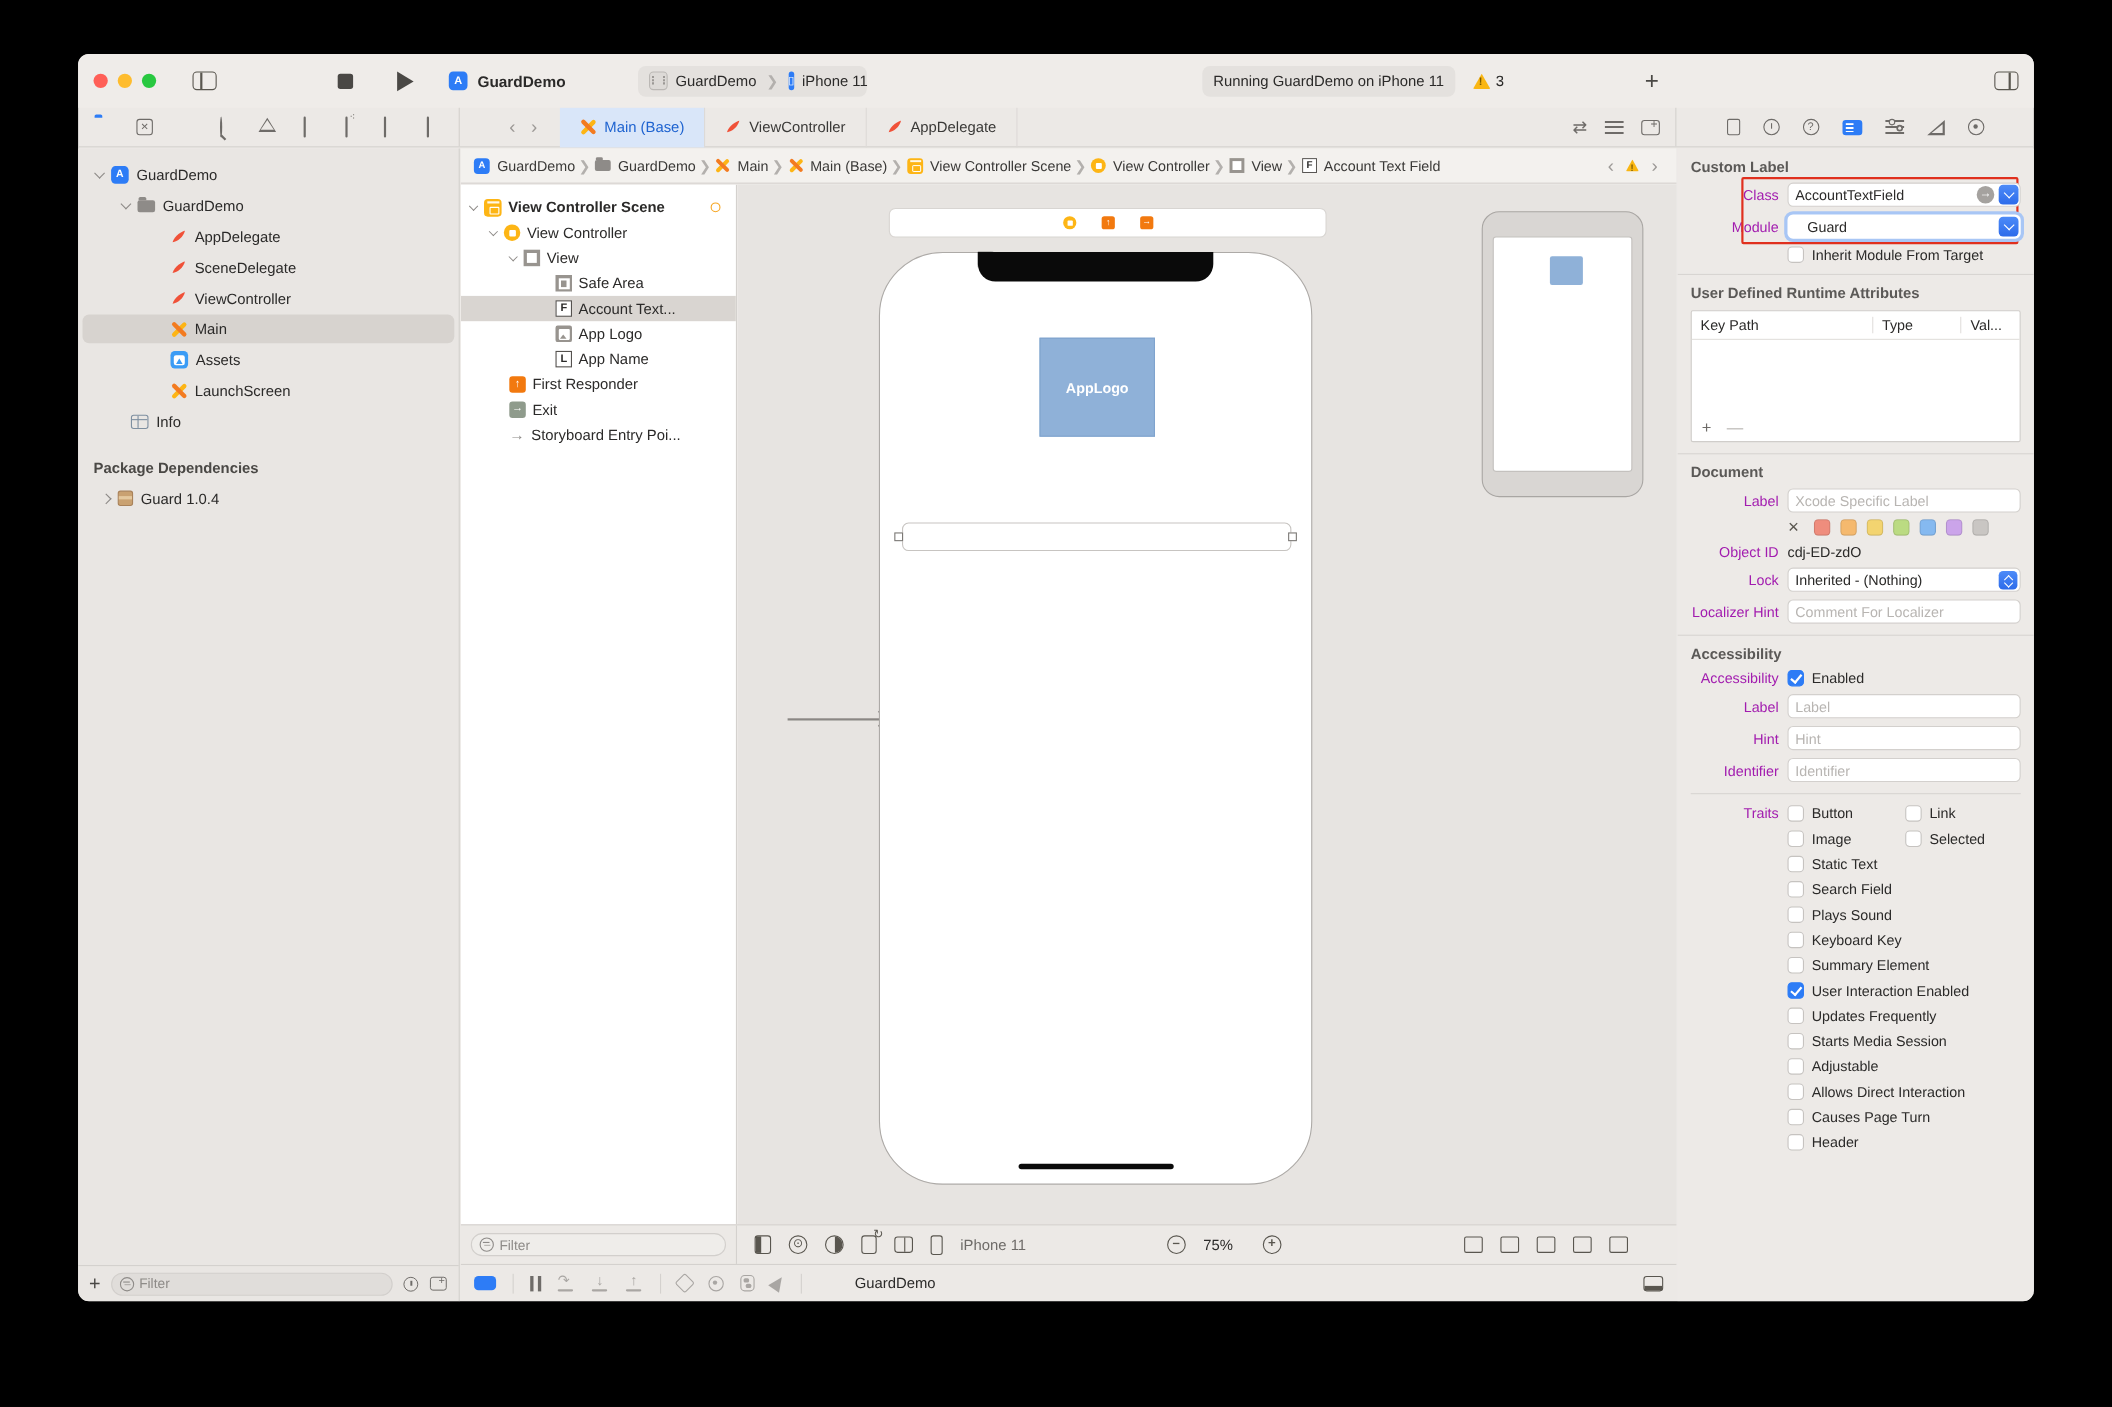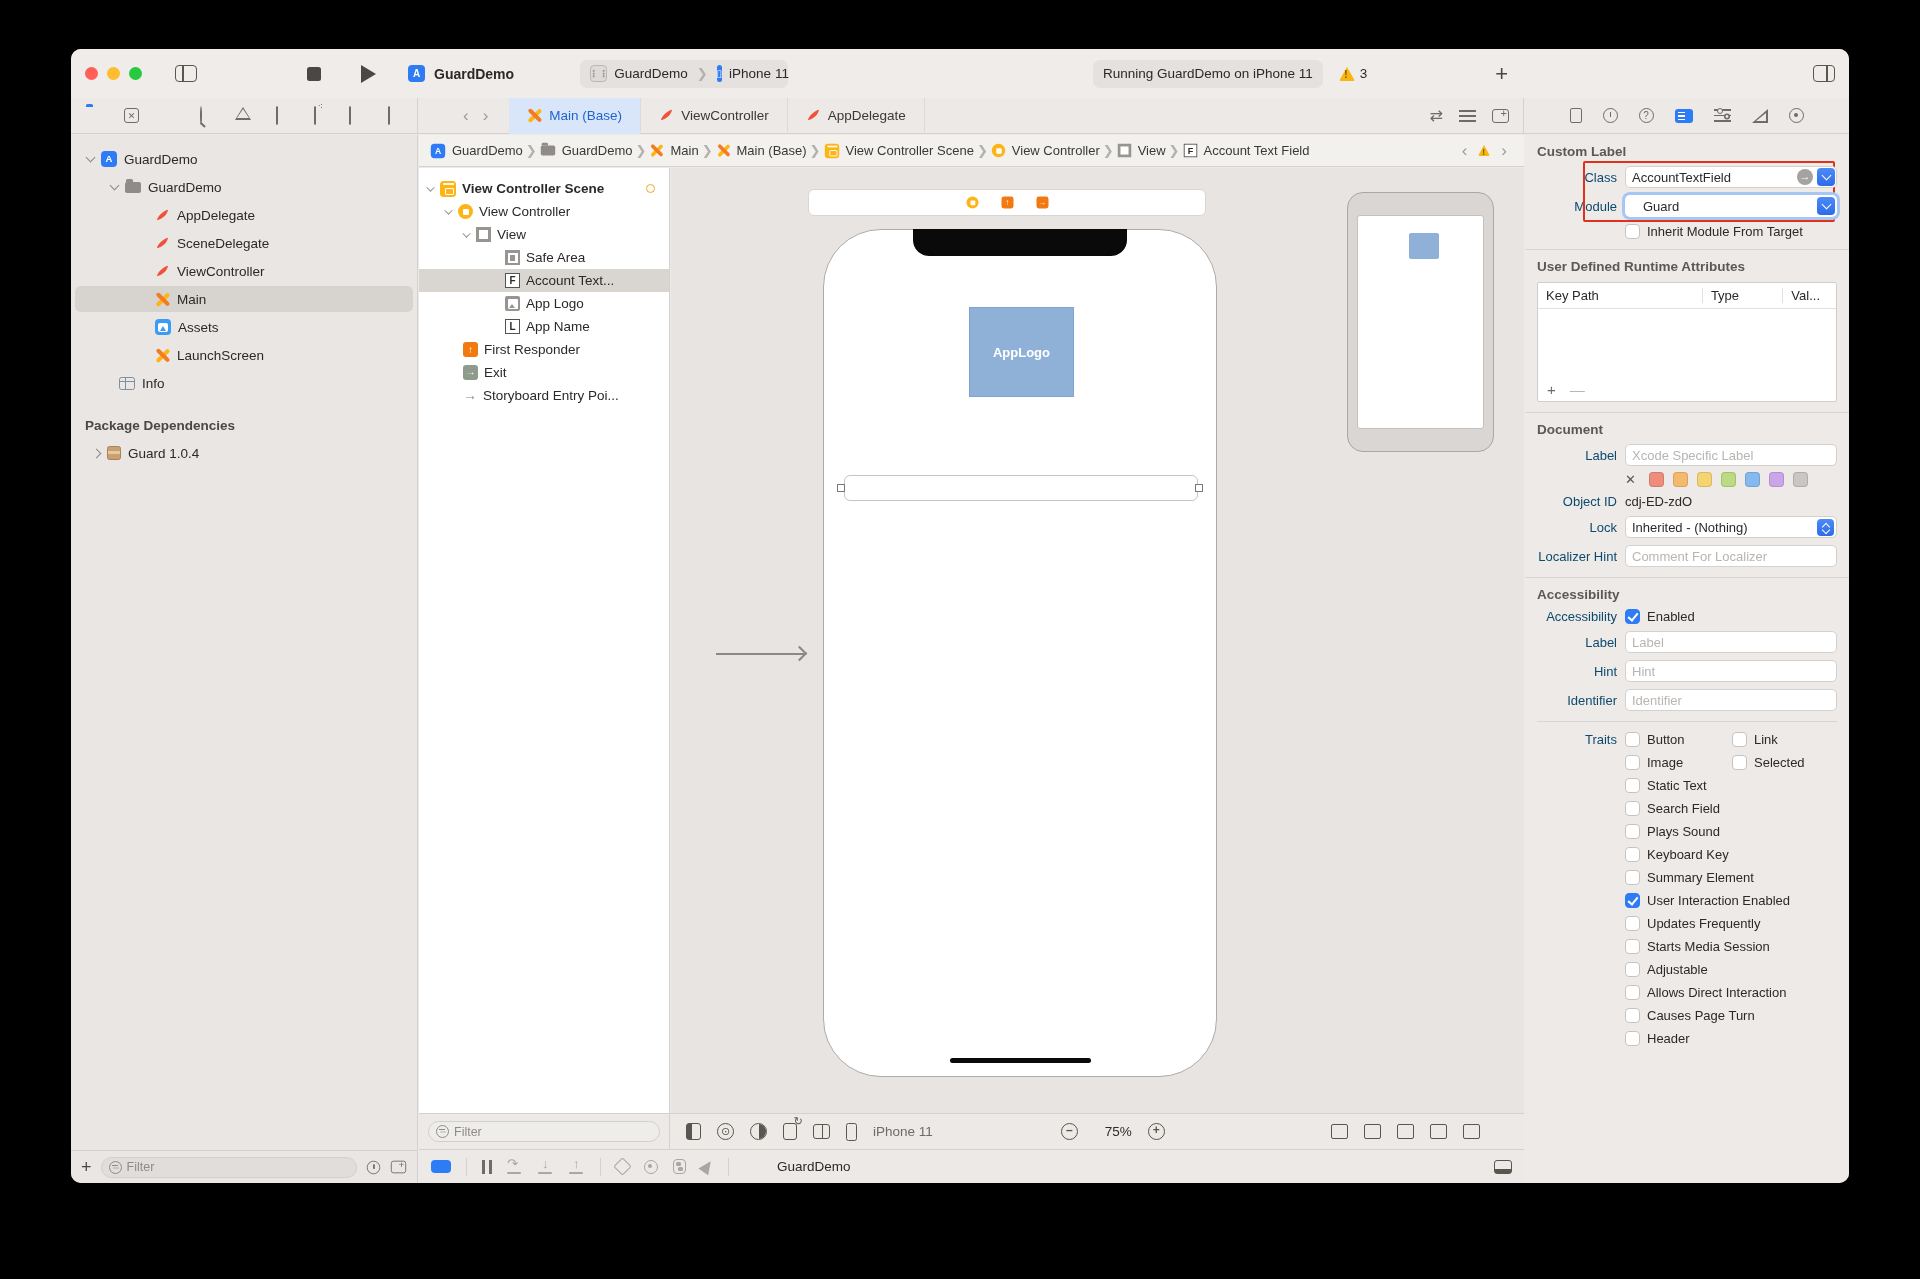--- a/index.html
+++ b/index.html
@@ -141,21 +141,21 @@
   .jb-item { display:flex; align-items:center; gap:6px; padding:0 1px; }
   .outline { position:absolute; left:348px; top:119px; width:251px; bottom:70px; background:#fff; border-right:1px solid #D4D1CE; overflow:hidden; }
   .orow { height:23px; display:flex; align-items:center; gap:6px; font-size:13.5px; color:#2B2A29; position:relative; }
   .orow.sel { background:#D9D5D1; }
   .orow .disc { transform:rotate(45deg) scale(.85); }
   .scene-dot { position:absolute; right:14px; width:9px; height:9px; border:1.6px solid #F6A623; border-radius:50%; }
 
   .canvas { position:absolute; left:600px; top:119px; width:853px; bottom:70px; background:#E7E4E1; overflow:hidden; }
   .vc-topbar { position:absolute; left:137px; top:21px; width:398px; height:27px; background:#fff; border:1px solid #D8D5D2; border-radius:6px; display:flex; align-items:center; justify-content:center; gap:20px; }
   .vc-topbar .fi { transform:scale(.8); }
-  .phone { position:absolute; left:152px; top:61px; width:394px; height:848px; background:#fff; border:1.5px solid #ADAAA7; border-radius:58px; }
+  .phone { position:absolute; left:128px; top:61px; width:394px; height:848px; background:#fff; border:1.5px solid #ADAAA7; border-radius:58px; }
   .notch { position:absolute; left:89px; top:-1px; width:214px; height:27px; background:#0A0A0A; border-radius:0 0 16px 16px; }
   .notch::before,.notch::after { content:""; position:absolute; top:0; width:14px; height:14px; background:radial-gradient(circle at 100% 100%, transparent 14px, #0A0A0A 14.5px); }
   .applogo { position:absolute; left:145px; top:77px; width:105px; height:90px; background:#8FB1D8; border:1px solid #7FA3CE; display:flex; align-items:center; justify-content:center; color:#fff; font-size:13px; font-weight:bold; }
   .tf { position:absolute; left:20px; top:245px; width:354px; height:26px; background:#fff; border:1px solid #C7C4C1; border-radius:6px; }
   .handle { position:absolute; width:8px; height:8px; background:#fff; border:1px solid #7B7875; }
   .homebar { position:absolute; left:126px; bottom:13px; width:141px; height:5px; background:#0A0A0A; border-radius:3px; }
   .entryarrow { position:absolute; left:45px; top:485px; width:88px; height:2px; background:#8A8784; }
   .entryarrow::after { content:""; position:absolute; right:-1px; top:-5px; width:9px; height:9px; border-right:2px solid #8A8784; border-top:2px solid #8A8784; transform:rotate(45deg); }
   .minimap { position:absolute; left:676px; top:24px; width:147px; height:260px; background:#D9D6D3; border:1.5px solid #A9A6A3; border-radius:16px; }
   .minimap::before { content:""; position:absolute; left:9px; top:22px; right:9px; bottom:22px; background:#fff; border:1px solid #C4C1BE; border-radius:3px; }
@@ -195,21 +195,21 @@
   .dbg-toggle::after { content:""; position:absolute; left:2px; top:2px; width:5px; height:3.5px; background:#A9A6A3; border-radius:1.5px; box-shadow:2px 5px 0 #A9A6A3; }
   .dbg-loc { width:0; height:0; border-left:6px solid transparent; border-right:6px solid transparent; border-bottom:13px solid #A9A6A3; transform:rotate(35deg); }
   .vsep { width:1px; height:18px; background:#D4D1CE; }
   .consoleic { width:18px; height:14px; border:1.6px solid #59564F; border-radius:3px; position:relative; margin-left:auto; }
   .consoleic::before { content:""; position:absolute; left:0; right:0; bottom:0; height:4px; background:#59564F; }
 
   
   .inspector { position:absolute; left:1454px; top:86px; width:324px; bottom:0; background:#EDEAE7; overflow:hidden; font-size:13px; color:#2B2A29; }
   .isec { padding:9px 12px 10px 12px; border-bottom:1px solid #D8D5D2; }
   .irow { display:flex; align-items:center; margin-top:7px; }
-  .ilbl { width:88px; text-align:right; padding-right:8px; color:#0c4a6e; flex:0 0 auto; font-size:13px; }
+  .ilbl { width:88px; text-align:right; padding-right:8px; color:#a21caf; flex:0 0 auto; font-size:13px; }
   .ifield { flex:1; height:22px; background:#fff; border:1px solid #D3D0CD; border-radius:5px; font-size:13px; color:#2B2A29; padding:0 6px; font-family:inherit; outline:none; min-width:0; }
   .ifield::placeholder { color:#B8B5B2; }
   .fieldwrap { flex:1; position:relative; display:flex; min-width:0; }
   .fieldwrap .ifield { padding-right:44px; }
   .dd { position:absolute; right:2px; top:2px; width:18px; height:18px; background:linear-gradient(#4D8BF8,#2D6BEA); border-radius:4px; display:flex; align-items:center; justify-content:center; }
   .dd::after { content:""; width:6px; height:6px; border-right:1.8px solid #fff; border-bottom:1.8px solid #fff; transform:rotate(45deg); margin-top:-3px; }
   .jumparrow { position:absolute; right:24px; top:3px; width:16px; height:16px; background:#A5A29F; border-radius:50%; color:#fff; font-size:11px; text-align:center; line-height:15px; }
   .combo { flex:1; position:relative; height:22px; background:#fff; border-radius:5px; box-shadow:0 0 0 3px #A8C6F5; display:flex; align-items:center; padding:0 18px; }
   .redbox { position:absolute; left:46px; right:2px; top:-5px; bottom:-5px; border:2.5px solid #E0301E; border-radius:2px; pointer-events:none; }
   .cb { width:15px; height:15px; background:#fff; border:1px solid #C6C3C0; border-radius:4px; flex:0 0 auto; display:flex; align-items:flex-start; justify-content:center; }
@@ -505,21 +505,21 @@
     </div>
     <div class="devbar">
       <span class="dv dv-side"></span>
       <span class="dv dv-acc">⊙</span>
       <span class="dv dv-contrast"></span>
       <span class="dv dv-rotate"></span>
       <span class="dv dv-split"></span>
       <span class="dv dv-phone"></span>
       <span class="t dim">iPhone 11</span>
       <span class="zoomctl" style="margin-left:112px">–</span>
-      <span class="t" style="width:38px; text-align:right">75%</span>
+      <span class="t" style="width:38px; text-align:left">75%</span>
       <span class="zoomctl">+</span>
       <span class="rc" style="margin-left:150px"></span>
       <span class="rc"></span>
       <span class="rc"></span>
       <span class="rc"></span>
       <span class="rc"></span>
     </div>
   </div>
 
   <div class="debugbar">

